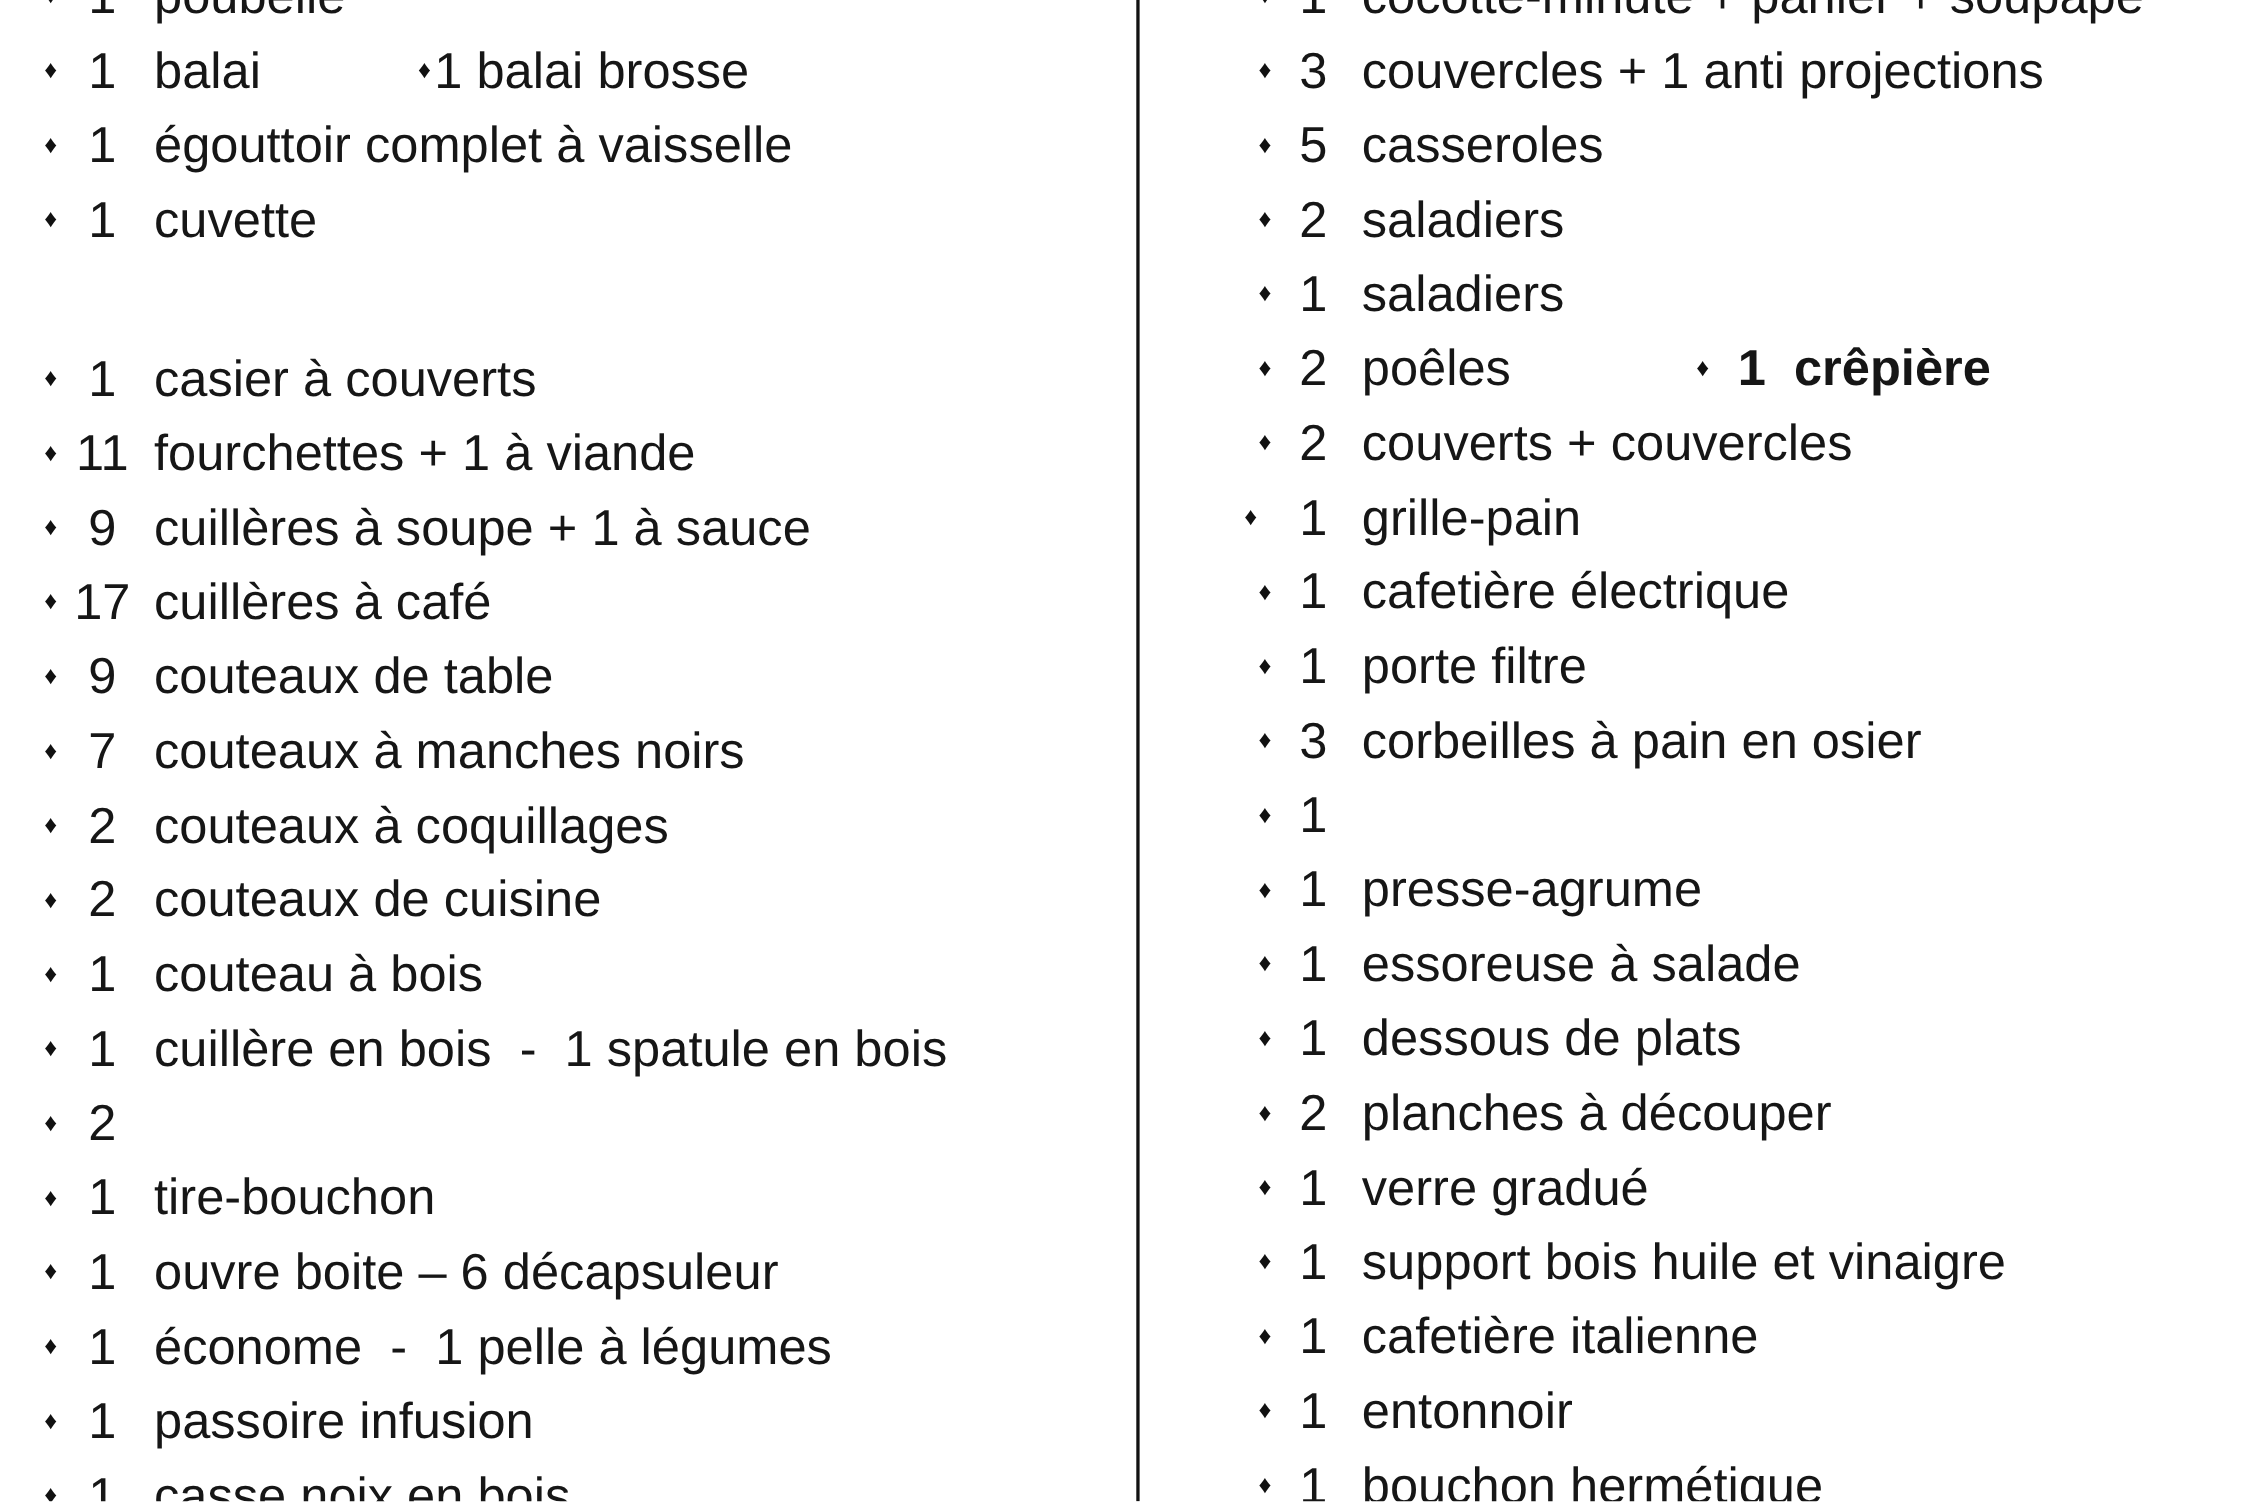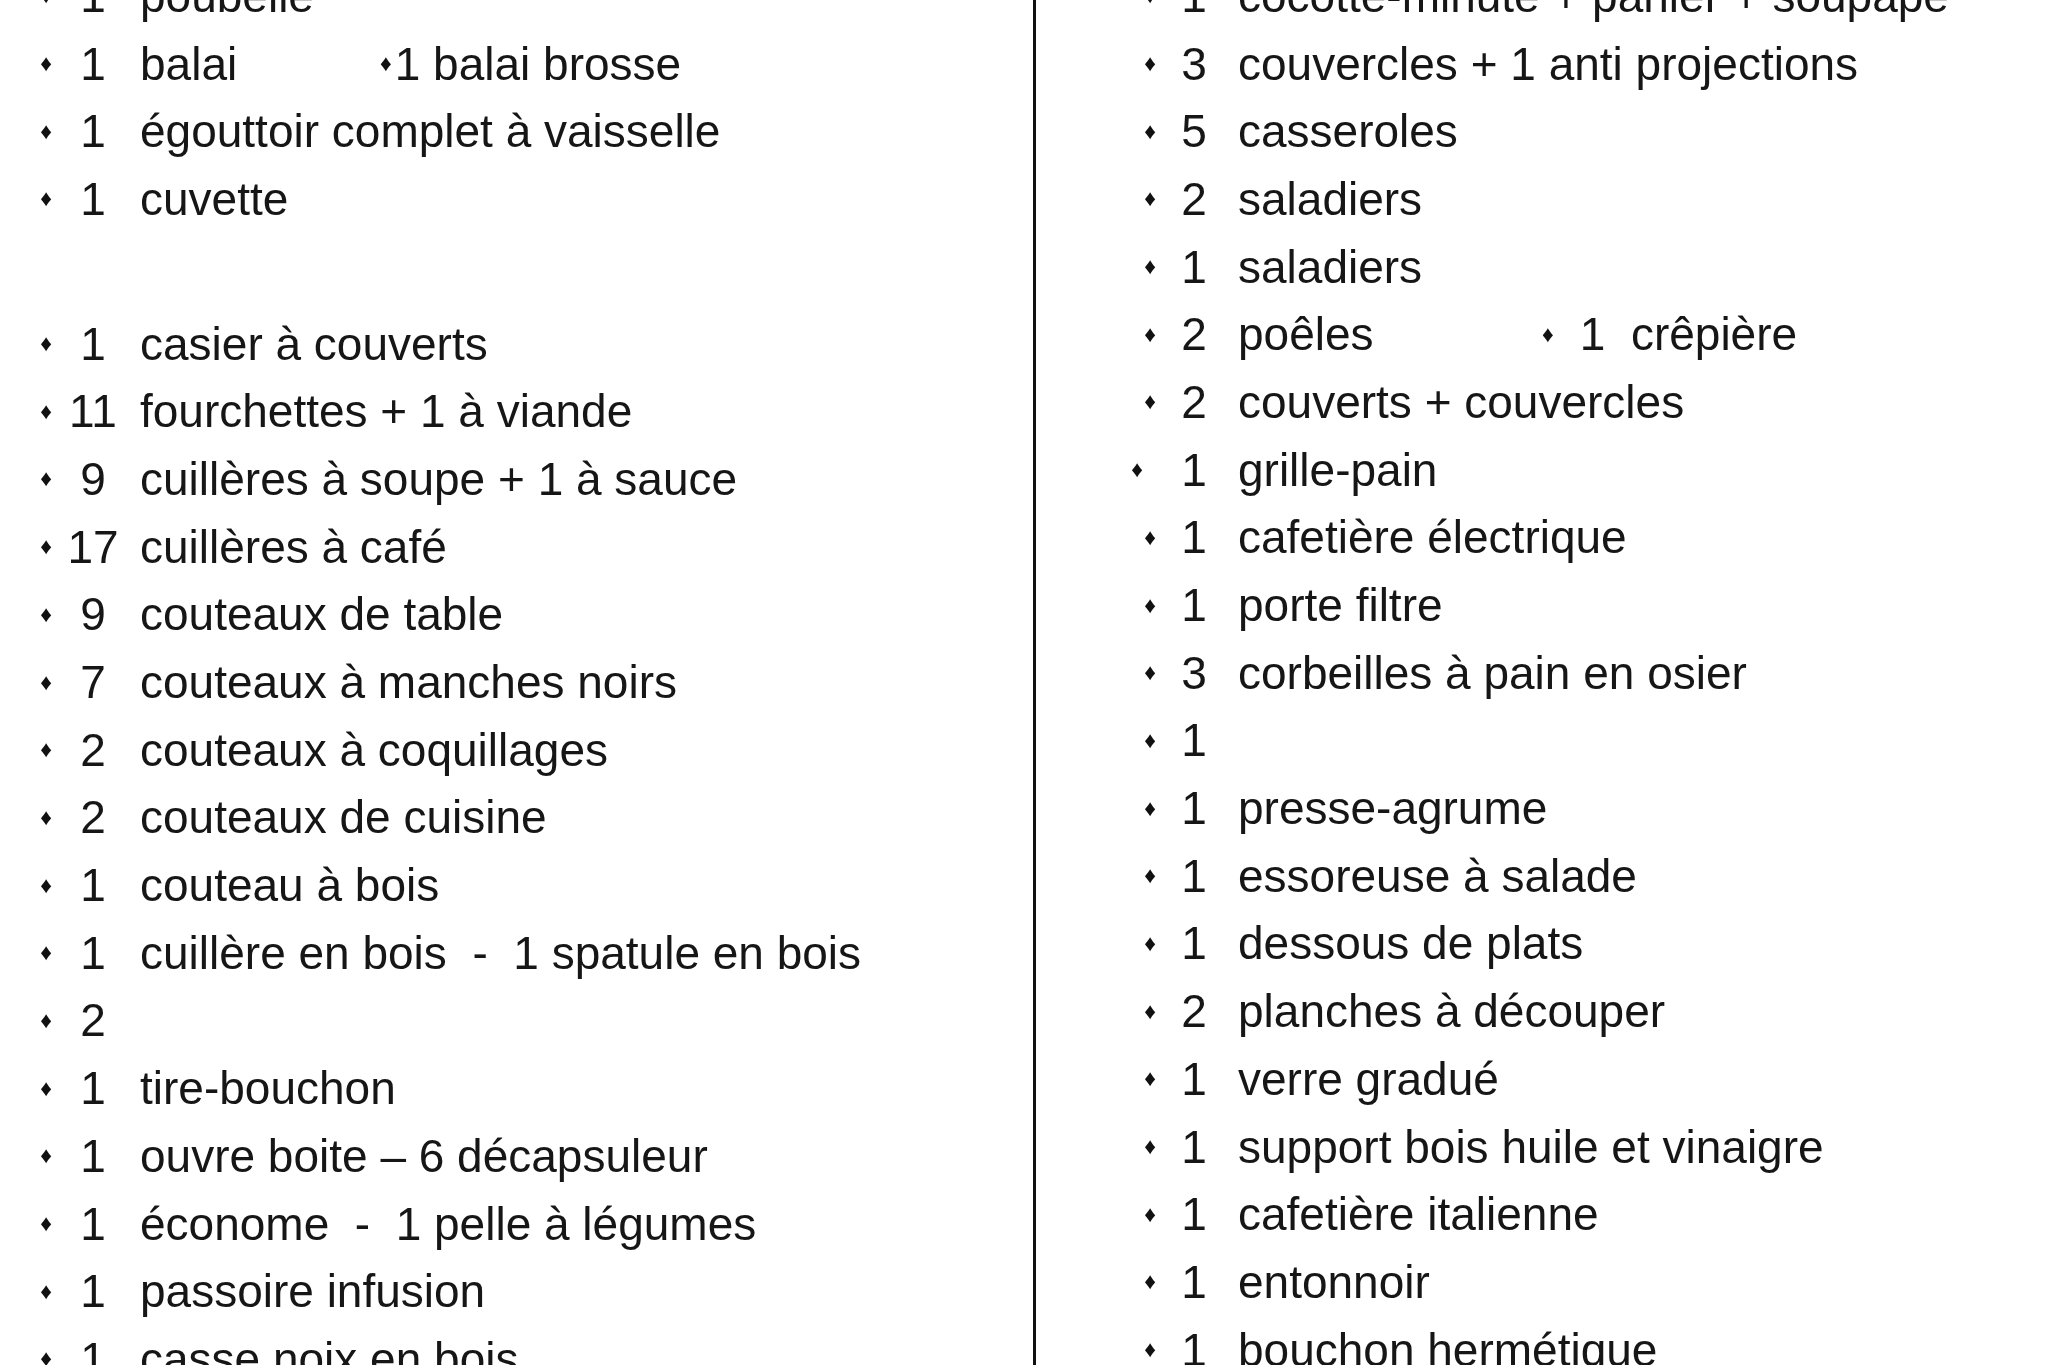--- a/index.html
+++ b/index.html
@@ -105,21 +105,21 @@
       </div>
   </div>
 
   <div class="col col-right">
     <div class="col-inner" id="right-col">
         <div class="row" style="color: rgb(22, 22, 22);"><span class="bullet">♦</span><span class="qty">1</span><span class="label">cocotte-minute + panier + soupape</span></div>
         <div class="row" style="color: rgb(22, 22, 22);"><span class="bullet">♦</span><span class="qty">3</span><span class="label">couvercles + 1 anti projections</span></div>
         <div class="row" style="color: rgb(22, 22, 22);"><span class="bullet">♦</span><span class="qty">5</span><span class="label">casseroles</span></div>
         <div class="row" style="color: rgb(22, 22, 22);"><span class="bullet">♦</span><span class="qty">2</span><span class="label">saladiers</span></div>
         <div class="row" style="color: rgb(22, 22, 22);"><span class="bullet">♦</span><span class="qty">1</span><span class="label">saladiers</span></div>
-        <div class="row" style="color: rgb(22, 22, 22);"><span class="bullet">♦</span><span class="qty">2</span><span class="label">poêles</span><span class="extra" style="left: 506px;"><span class="bullet">♦</span><span class="extra-text" style="margin-left: 26px;">1  crêpière</span></span></div>
+        <div class="row" style="color: rgb(22, 22, 22);"><span class="bullet">♦</span><span class="qty">2</span><span class="label">poêles</span><span class="extra" style="left: 506px;"><span class="bullet">♦</span><span class="extra-text" style="margin-left: 26px; font-weight: bold;">1  crêpière</span></span></div>
         <div class="row" style="color: rgb(22, 22, 22);"><span class="bullet">♦</span><span class="qty">2</span><span class="label">couverts + couvercles</span></div>
         <div class="row" style="color: rgb(22, 22, 22);"><span class="bullet" style="position: relative; left: -13px;">♦</span><span class="qty">1</span><span class="label">grille-pain</span></div>
         <div class="row" style="color: rgb(22, 22, 22);"><span class="bullet">♦</span><span class="qty">1</span><span class="label">cafetière électrique</span></div>
         <div class="row" style="color: rgb(22, 22, 22);"><span class="bullet">♦</span><span class="qty">1</span><span class="label">porte filtre</span></div>
         <div class="row" style="color: rgb(22, 22, 22);"><span class="bullet">♦</span><span class="qty">3</span><span class="label">corbeilles à pain en osier</span></div>
         <div class="row" style="color: rgb(22, 22, 22);"><span class="bullet">♦</span><span class="qty">1</span></div>
         <div class="row" style="color: rgb(22, 22, 22);"><span class="bullet">♦</span><span class="qty">1</span><span class="label">presse-agrume</span></div>
         <div class="row" style="color: rgb(22, 22, 22);"><span class="bullet">♦</span><span class="qty">1</span><span class="label">essoreuse à salade</span></div>
         <div class="row" style="color: rgb(22, 22, 22);"><span class="bullet">♦</span><span class="qty">1</span><span class="label">dessous de plats</span></div>
         <div class="row" style="color: rgb(22, 22, 22);"><span class="bullet">♦</span><span class="qty">2</span><span class="label">planches à découper</span></div>

